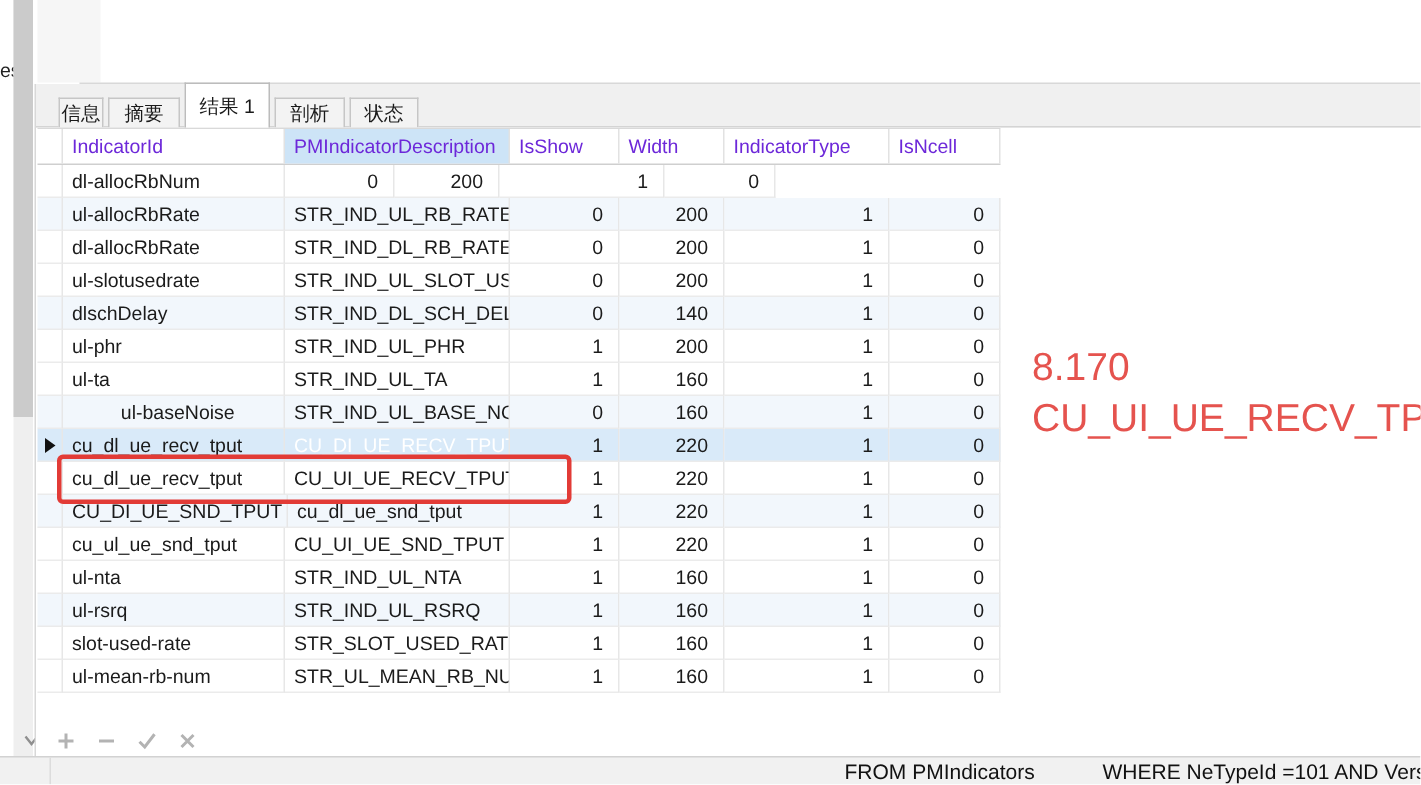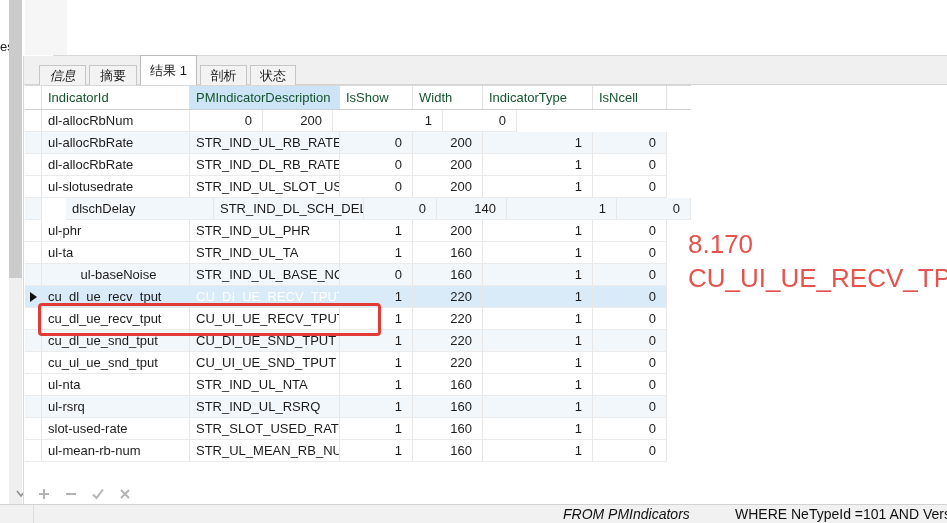--- a/index.html
+++ b/index.html
@@ -23,21 +23,21 @@
     border-bottom:1px solid #d4d4d4;padding-left:15px;box-sizing:content-box;white-space:nowrap;}
   .tab{display:inline-block;box-sizing:border-box;margin-top:9px;margin-right:3px;height:20px;
     border:1px solid #c6c6c6;border-bottom:none;background:#f3f3f3;color:#1a1a1a;
     font-size:13px;line-height:19px;text-align:center;vertical-align:top;}
   .tab.active{margin-top:-1px;height:30px;background:#ffffff;border:1px solid #bcbcbc;border-bottom:none;
     line-height:29px;position:relative;z-index:2;}
   
   .grid{position:absolute;left:25px;top:85px;}
   .ghead{display:flex;height:23px;border-top:1px solid #d9d9d9;border-bottom:1px solid #cfcfcf;background:#fff;}
   .hcell{box-sizing:border-box;border-right:1px solid #e2e2e2;padding-left:6px;font-size:13px;
-    line-height:23px;color:#14532d;overflow:hidden;white-space:nowrap;}
+    line-height:23px;color:#6d28d9;overflow:hidden;white-space:nowrap;}
   .hcell.marker{width:17px;padding-left:0;}
   .hcell.selhead{background:#cde4f7;}
   .trow{display:flex;height:22px;background:#fff;}
   .cell{box-sizing:border-box;border-right:1px solid #e7e7e7;border-bottom:1px solid #ebebeb;
     font-size:13px;line-height:21px;color:#1b1b1b;overflow:hidden;white-space:nowrap;}
   .cell.marker{width:17px;position:relative;}
   .cell.txt{padding-left:6px;}
   .cell.num{text-align:right;padding-right:10px;}
   .trow.stripe .cell{background:#f2f7fc;}
   .trow.selrow .cell{background:#d9eaf9;}
@@ -51,41 +51,41 @@
     color:var(--ann-red,#e5534e);white-space:nowrap;}
   
   .rec-toolbar{position:absolute;left:24px;top:483px;width:923px;height:21px;display:flex;
     align-items:center;gap:13px;padding-left:13px;box-sizing:border-box;background:#fff;}
   .tbtn{width:14px;height:14px;display:flex;align-items:center;justify-content:center;}
   
   .statusbar{position:absolute;left:0;top:504px;width:947px;height:18px;background:#f1f1f1;
     border-top:1px solid #d2d2d2;overflow:hidden;font-size:14px;color:#111;}
   .statusbar span{position:absolute;top:1px;line-height:17px;white-space:nowrap;}
   .statusbar .seg-select{left:38px;}
-  .statusbar .seg-from{left:563px;font-style:italic;}
+  .statusbar .seg-from{left:563px;}
   .statusbar .seg-where{left:735px;}
   .statusbar .divider{position:absolute;left:33px;top:0;bottom:0;width:1px;background:#dcdcdc;}
 </style>
 </head>
 <body>
 
 <div class="side-text">es</div>
 
 <div class="vscroll">
   <div class="thumb"></div>
 </div>
 <svg class="scroll-chevron" viewBox="0 0 12 9">
   <path d="M2 2 L6 7 L10 2" fill="none" stroke="#8f8f8f" stroke-width="1.6"></path>
 </svg>
 
 <div class="gutter-block"></div>
 <div class="splitter"></div>
 <div class="panel-edge"></div>
 
-<div class="tabstrip" id="tabbar"><div class="tab" style="width: 47px; font-style: italic;">信息</div><div class="tab" style="width: 48px;">摘要</div><div class="tab active" style="width: 57px;">结果 1</div><div class="tab" style="width: 47px;">剖析</div><div class="tab" style="width: 46px;">状态</div></div>
+<div class="tabstrip" id="tabbar"><div class="tab" style="width: 30px;">信息</div><div class="tab" style="width: 48px;">摘要</div><div class="tab active" style="width: 57px;">结果 1</div><div class="tab" style="width: 47px;">剖析</div><div class="tab" style="width: 46px;">状态</div></div>
 
 <div class="grid">
   <div class="ghead" id="grid-header">
       <div class="hcell marker"></div>
       <div class="hcell" style="width: 148px;">IndicatorId</div>
       <div class="hcell selhead" style="width: 150px;">PMIndicatorDescription</div>
       <div class="hcell" style="width: 73px;">IsShow</div>
       <div class="hcell" style="width: 70px;">Width</div>
       <div class="hcell" style="width: 110px;">IndicatorType</div>
       <div class="hcell" style="width: 74px;">IsNcell</div>
@@ -121,21 +121,21 @@
         <div class="cell marker"></div>
         <div class="cell txt" style="width: 148px;">ul-slotusedrate</div>
         <div class="cell txt" style="width: 150px;">STR_IND_UL_SLOT_USED</div>
         <div class="cell num" style="width: 73px;">0</div>
         <div class="cell num" style="width: 70px;">200</div>
         <div class="cell num" style="width: 110px;">1</div>
         <div class="cell num" style="width: 74px;">0</div>
       </div>
       <div class="trow stripe">
         <div class="cell marker"></div>
-        <div class="cell txt" style="width: 148px; margin-left: 24px;">dlschDelay</div>
+        <div class="cell txt" style="width: 148px;">dlschDelay</div>
         <div class="cell txt" style="width: 150px;">STR_IND_DL_SCH_DELAY</div>
         <div class="cell num" style="width: 73px;">0</div>
         <div class="cell num" style="width: 70px;">140</div>
         <div class="cell num" style="width: 110px;">1</div>
         <div class="cell num" style="width: 74px;">0</div>
       </div>
       <div class="trow">
         <div class="cell marker"></div>
         <div class="cell txt" style="width: 148px;">ul-phr</div>
         <div class="cell txt" style="width: 150px;">STR_IND_UL_PHR</div>
@@ -177,22 +177,22 @@
         <div class="cell marker"></div>
         <div class="cell txt" style="width: 148px;">cu_dl_ue_recv_tput</div>
         <div class="cell txt" style="width: 150px;">CU_UI_UE_RECV_TPUT</div>
         <div class="cell num" style="width: 73px;">1</div>
         <div class="cell num" style="width: 70px;">220</div>
         <div class="cell num" style="width: 110px;">1</div>
         <div class="cell num" style="width: 74px;">0</div>
       </div>
       <div class="trow stripe">
         <div class="cell marker"></div>
+        <div class="cell txt" style="width: 150px;">CU_DI_UE_SND_TPUT</div>
         <div class="cell txt" style="width: 148px;">cu_dl_ue_snd_tput</div>
-        <div class="cell txt" style="width: 150px;">CU_DI_UE_SND_TPUT</div>
         <div class="cell num" style="width: 73px;">1</div>
         <div class="cell num" style="width: 70px;">220</div>
         <div class="cell num" style="width: 110px;">1</div>
         <div class="cell num" style="width: 74px;">0</div>
       </div>
       <div class="trow">
         <div class="cell marker"></div>
         <div class="cell txt" style="width: 148px;">cu_ul_ue_snd_tput</div>
         <div class="cell txt" style="width: 150px;">CU_UI_UE_SND_TPUT</div>
         <div class="cell num" style="width: 73px;">1</div>

